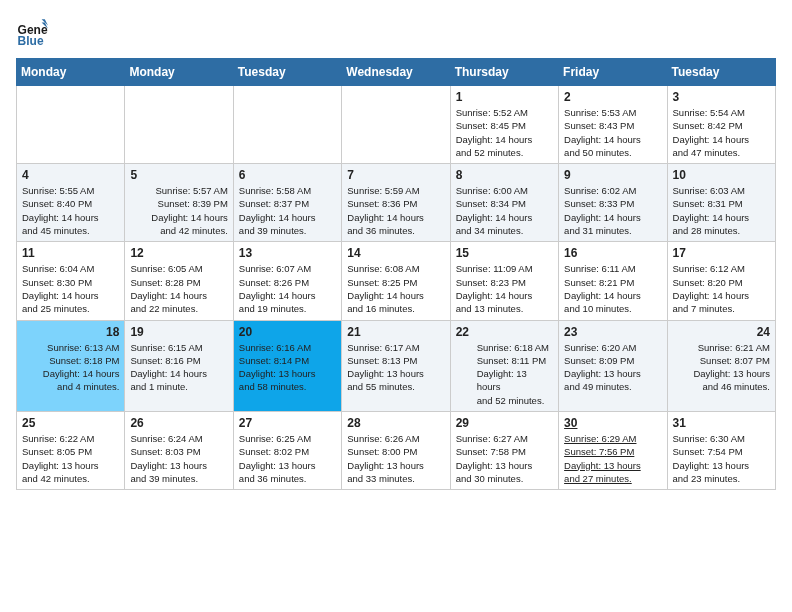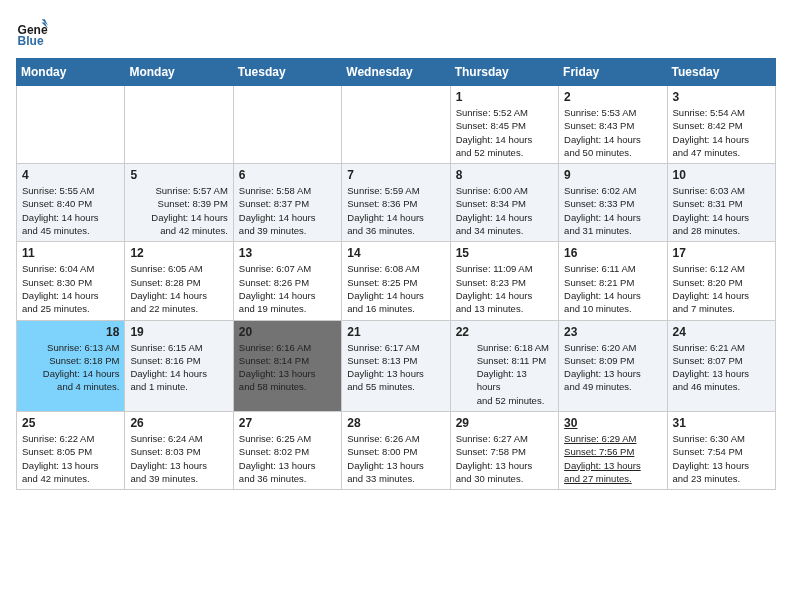--- a/index.html
+++ b/index.html
@@ -254,21 +254,21 @@
 Daylight: 14 hours
 and 4 minutes.</div>
         </td>
         <td style="background: rgb(240, 244, 248);">
           <span class="day-num">19</span>
           <div class="day-info" style="white-space: pre-line;">Sunrise: 6:15 AM
 Sunset: 8:16 PM
 Daylight: 14 hours
 and 1 minute.</div>
         </td>
-        <td style="background: #737373;">
+        <td style="background: #0ea5e9;">
           <span class="day-num">20</span>
           <div class="day-info" style="white-space: pre-line;">Sunrise: 6:16 AM
 Sunset: 8:14 PM
 Daylight: 13 hours
 and 58 minutes.</div>
         </td>
         <td style="background: rgb(240, 244, 248);">
           <span class="day-num">21</span>
           <div class="day-info" style="white-space: pre-line;">Sunrise: 6:17 AM
 Sunset: 8:13 PM
@@ -282,21 +282,21 @@
 Daylight: 13 hours
 and 52 minutes.</div>
         </td>
         <td style="background: rgb(240, 244, 248);">
           <span class="day-num">23</span>
           <div class="day-info" style="white-space: pre-line;">Sunrise: 6:20 AM
 Sunset: 8:09 PM
 Daylight: 13 hours
 and 49 minutes.</div>
         </td>
-        <td style="background: rgb(240, 244, 248);">
+        <td style="background: rgb(240, 244, 248); text-align: right;">
           <span class="day-num">24</span>
           <div class="day-info" style="white-space: pre-line;">Sunrise: 6:21 AM
 Sunset: 8:07 PM
 Daylight: 13 hours
 and 46 minutes.</div>
         </td>
       </tr>
       <tr>
         <td style="background: rgb(255, 255, 255);">
           <span class="day-num">25</span>

